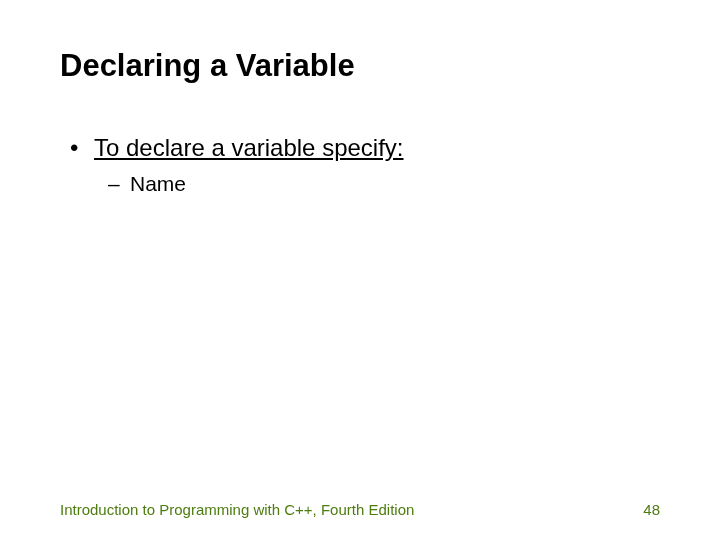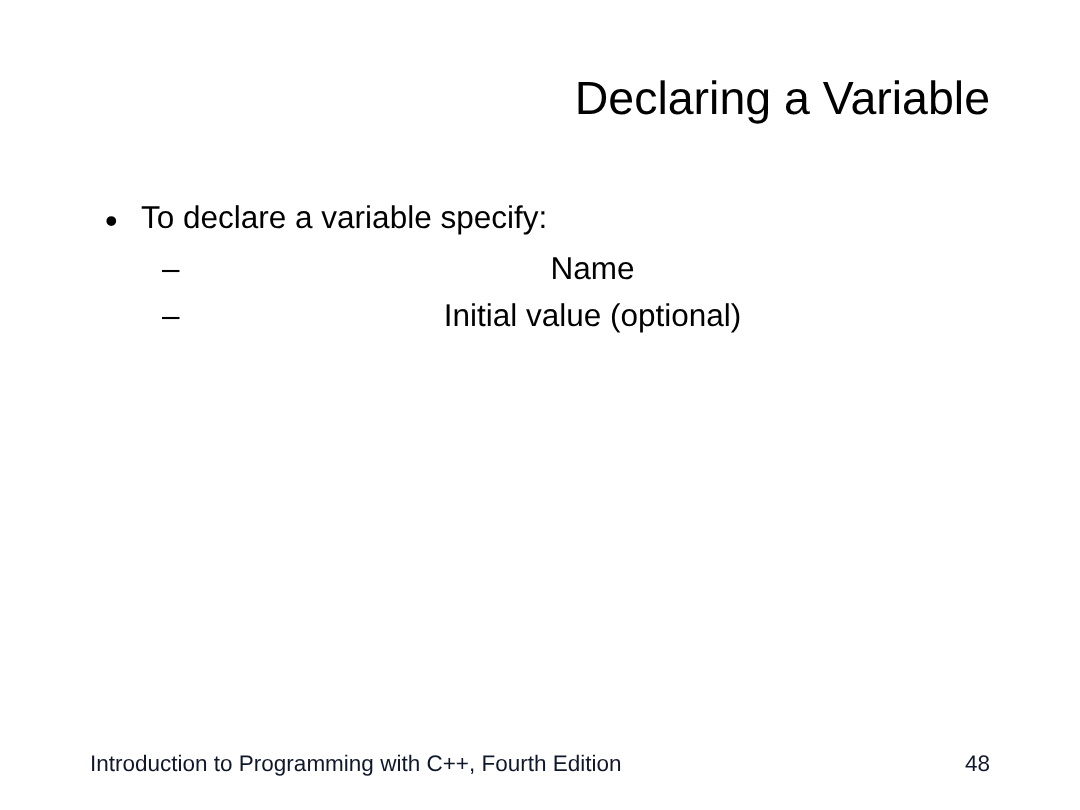--- a/index.html
+++ b/index.html
@@ -13,86 +13,84 @@
     overflow: hidden;
   }
   .slide {
     width: 100%;
     height: 100%;
     padding: 40px 60px 0 60px;
     position: relative;
   }
   .title {
     font-size: 31px;
-    font-weight: normal;
-    text-align: right;
+    font-weight: bold;
+    text-align: left;
     margin-bottom: 48px;
     margin-top: 8px;
   }
   .content {
     padding-left: 10px;
   }
   .bullet-1 {
-    font-size: 21px;
+    font-size: 24px;
     line-height: 1.3;
     margin-bottom: 6px;
     padding-left: 24px;
     position: relative;
+    text-decoration: underline;
   }
   .bullet-1::before {
     content: "•";
     position: absolute;
     left: 0;
     top: 0;
     font-size: 24px;
   }
   .bullet-2 {
     font-size: 21px;
     line-height: 1.45;
     padding-left: 60px;
     position: relative;
   }
   .bullet-2::before {
     content: "–";
     position: absolute;
     left: 38px;
     top: 0;
   }
-  .sub-group { margin-bottom: 6px; text-align: center; }
+  .sub-group { margin-bottom: 6px; }
   .footer {
     position: absolute;
     bottom: 22px;
     left: 60px;
     right: 60px;
     display: flex;
     justify-content: space-between;
     font-size: 15px;
-    color: #0f172a;
+    color: #4d7c0f;
   }
 </style>
 </head>
 <body>
 
 <div class="slide">
 
   <h1 class="title">Declaring a Variable</h1>
 
   <div class="content">
 
     <div class="bullet-1">
       <span>To declare a variable specify:</span>
     </div>
 
     <div class="sub-group">
       <div class="bullet-2">
         <span>Name</span>
       </div>
-      <div class="bullet-2">
-        <span>Initial value (optional)</span>
-      </div>
     </div>
 
 
   </div>
 
   <div class="footer">
     <span>Introduction to Programming with C++, Fourth Edition</span>
     <span>48</span>
   </div>
 

